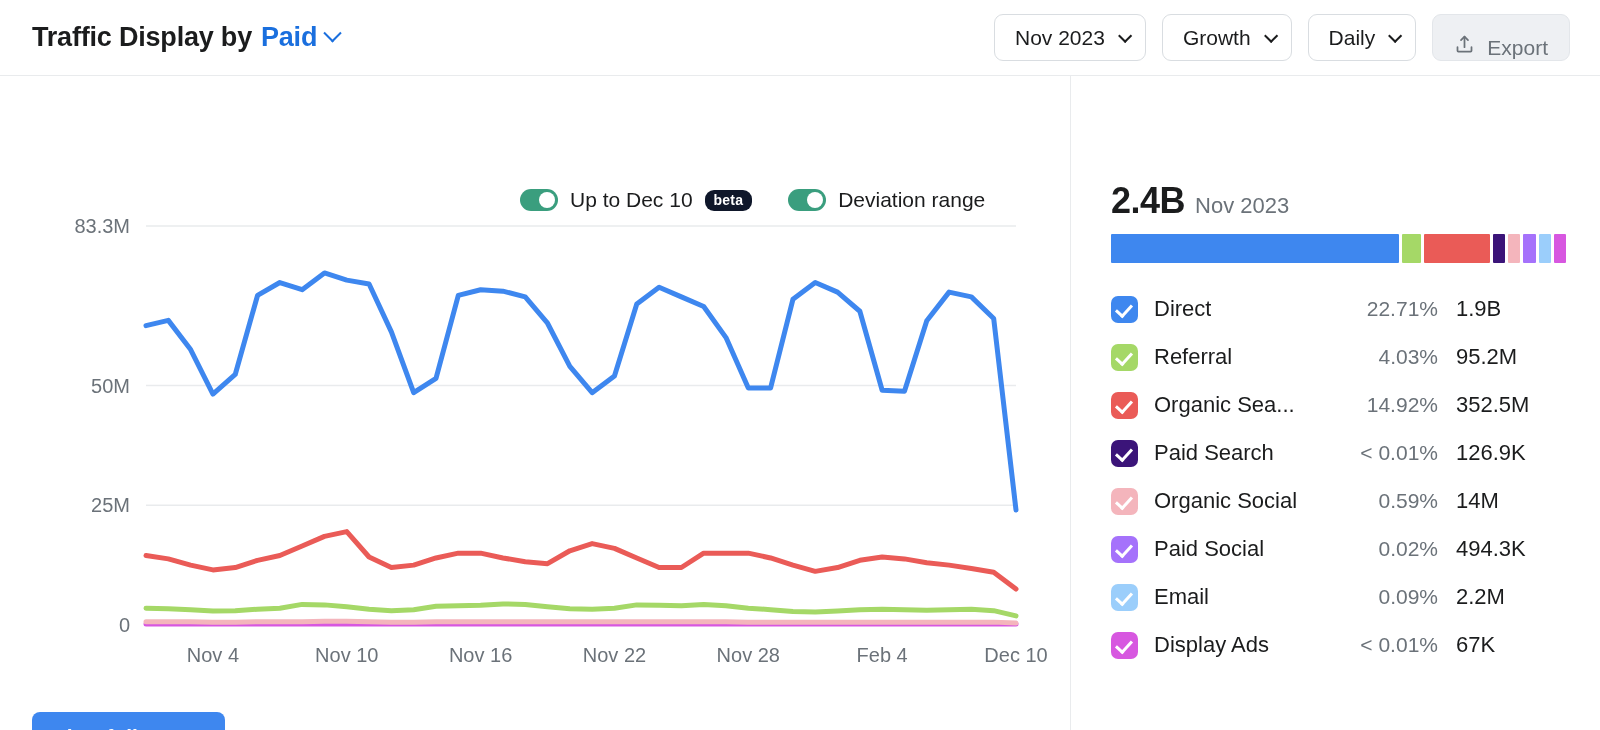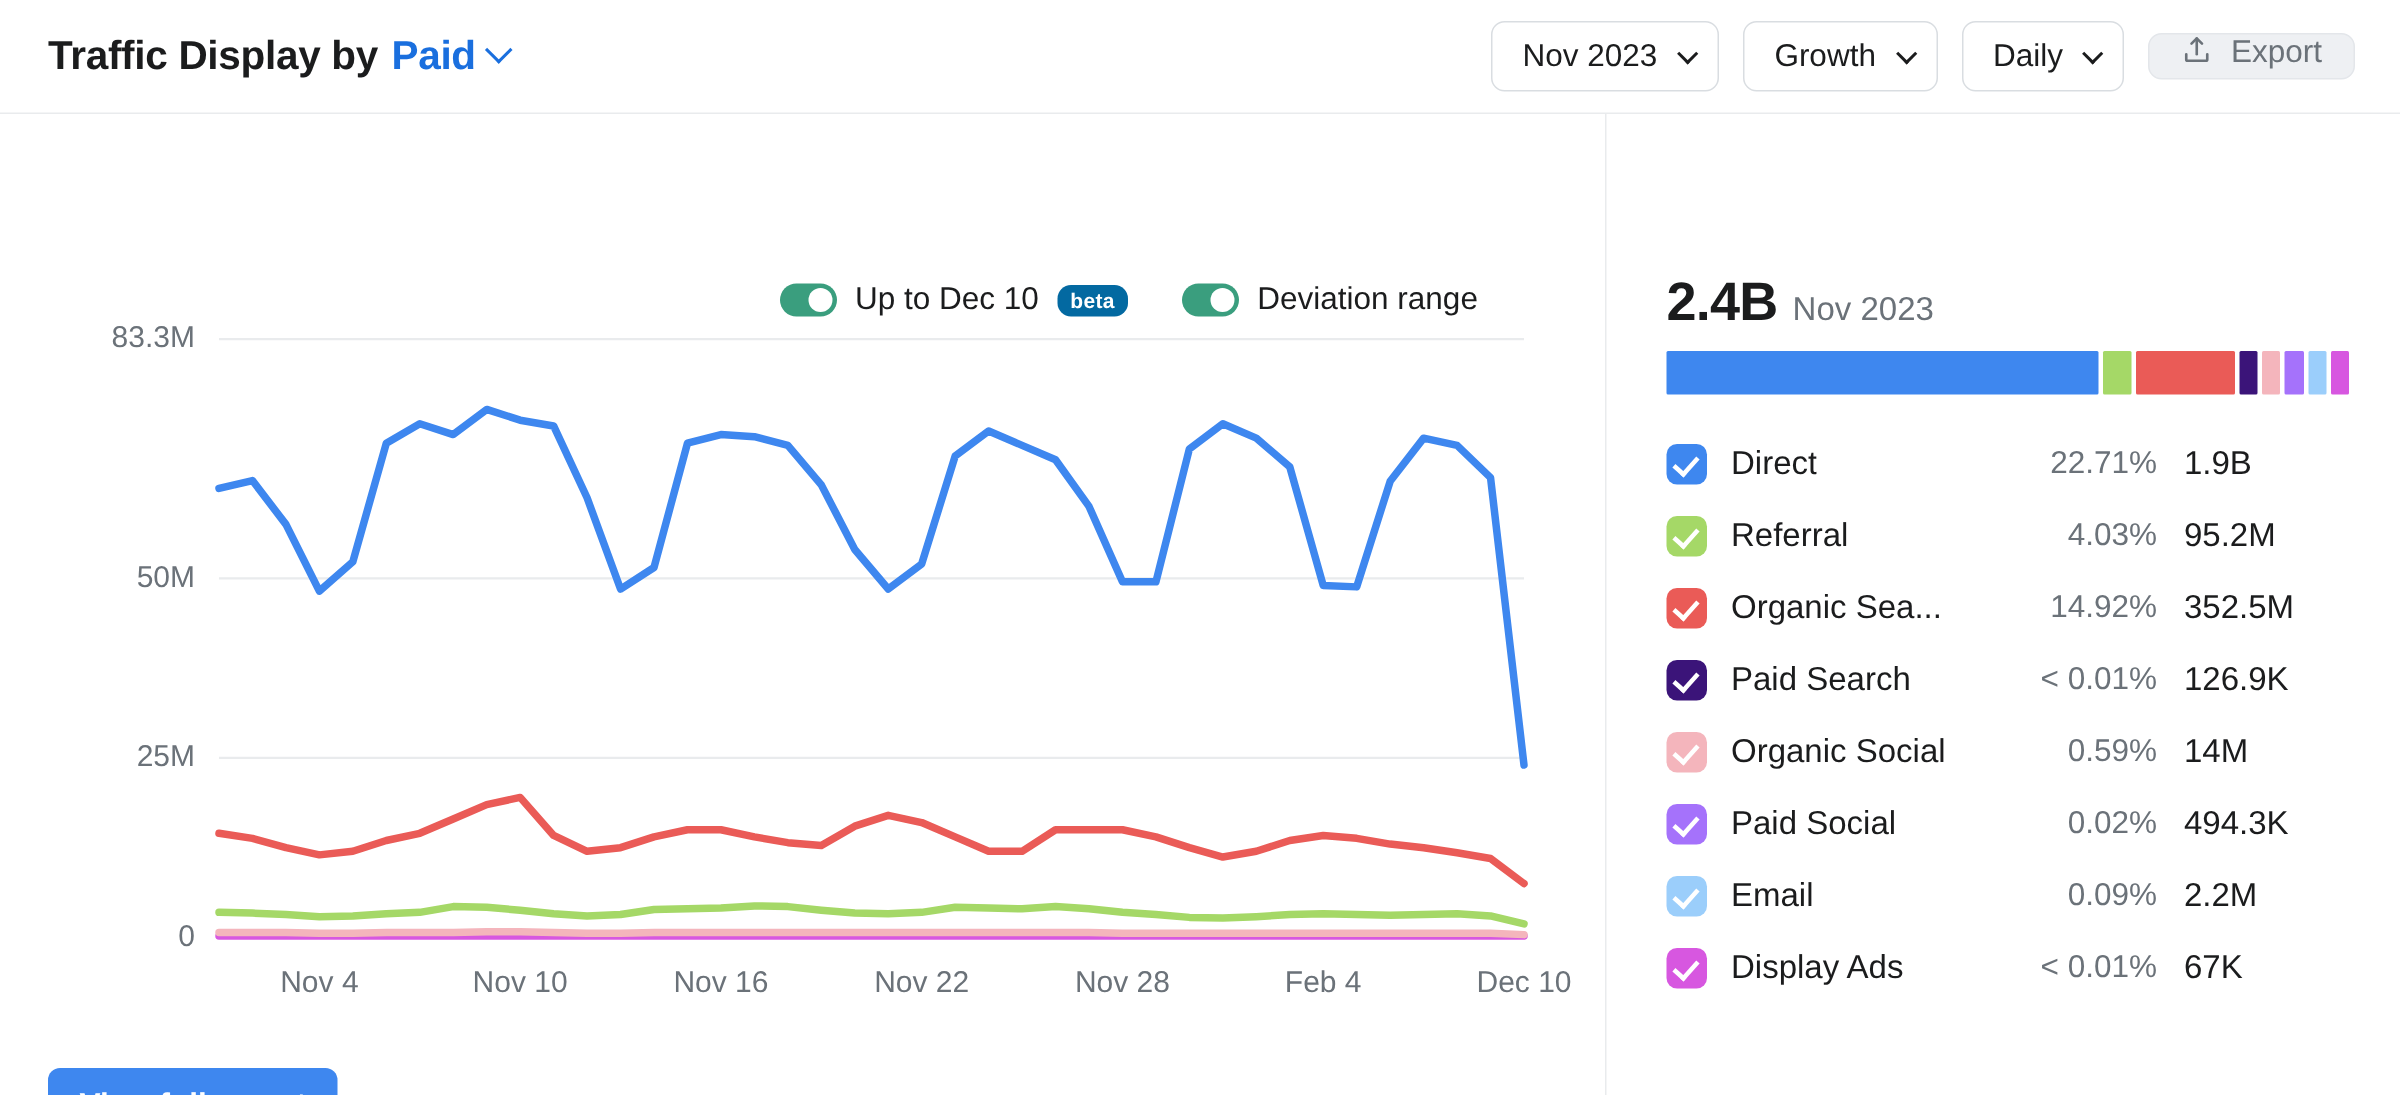--- a/index.html
+++ b/index.html
@@ -58,26 +58,26 @@
     white-space: nowrap;
   }
   .chev-dark {
     display: inline-block;
     width: 10px; height: 10px;
     border-right: 2.4px solid #1b1c1d;
     border-bottom: 2.4px solid #1b1c1d;
     transform: rotate(45deg) translateY(-3px);
   }
   .export-btn {
-    height: 31px;
+    height: 47px;
     background: #eef0f3;
     border: 1px solid #e3e6ea;
     border-radius: 9px;
     display: flex;
-    align-items: flex-start;
+    align-items: flex-end;
     gap: 12px;
     padding: 0 21px;
     font-size: 21px;
     color: #6b7279;
     cursor: pointer;
   }
 
   
   .body { display: flex; height: 654px; }
 
@@ -105,21 +105,21 @@
   .switch::after {
     content: "";
     position: absolute;
     width: 16px; height: 16px;
     border-radius: 50%;
     background: #fff;
     top: 3px; right: 3px;
   }
   .toggle-label { font-size: 21px; color: #1b1c1d; white-space: nowrap; }
   .beta-badge {
-    background: #0369a1;
+    background: #0f172a;
     color: #fff;
     font-size: 14px;
     font-weight: 700;
     border-radius: 9px;
     padding: 2px 9px 3px;
     letter-spacing: 0.2px;
   }
 
   .plot { position: absolute; left: 0; top: 0; width: 1070px; height: 620px; }
   .ytick {

